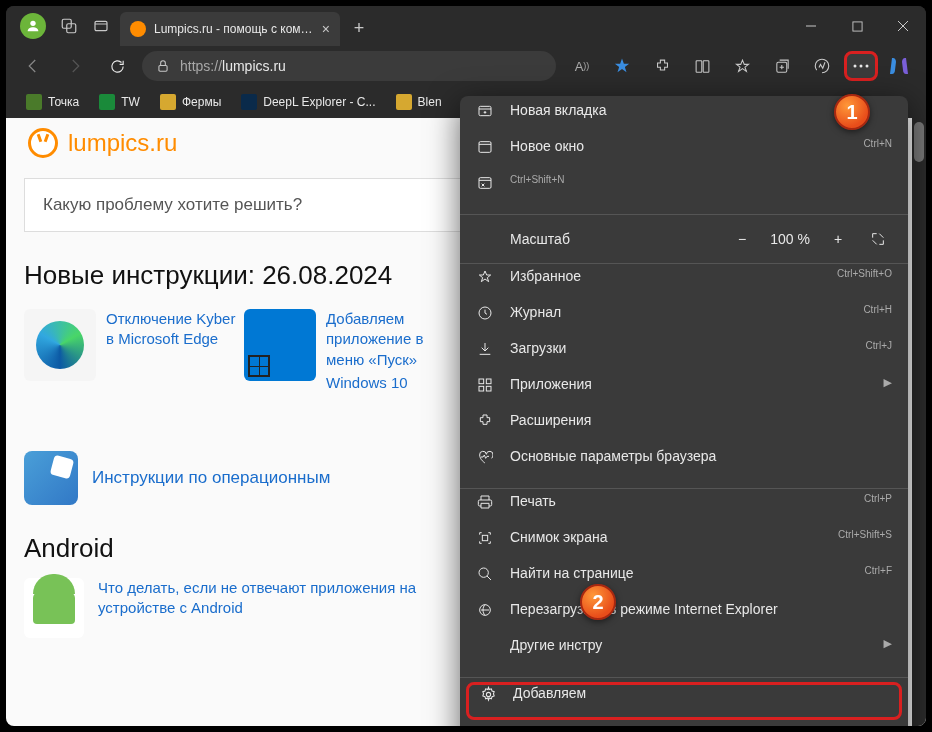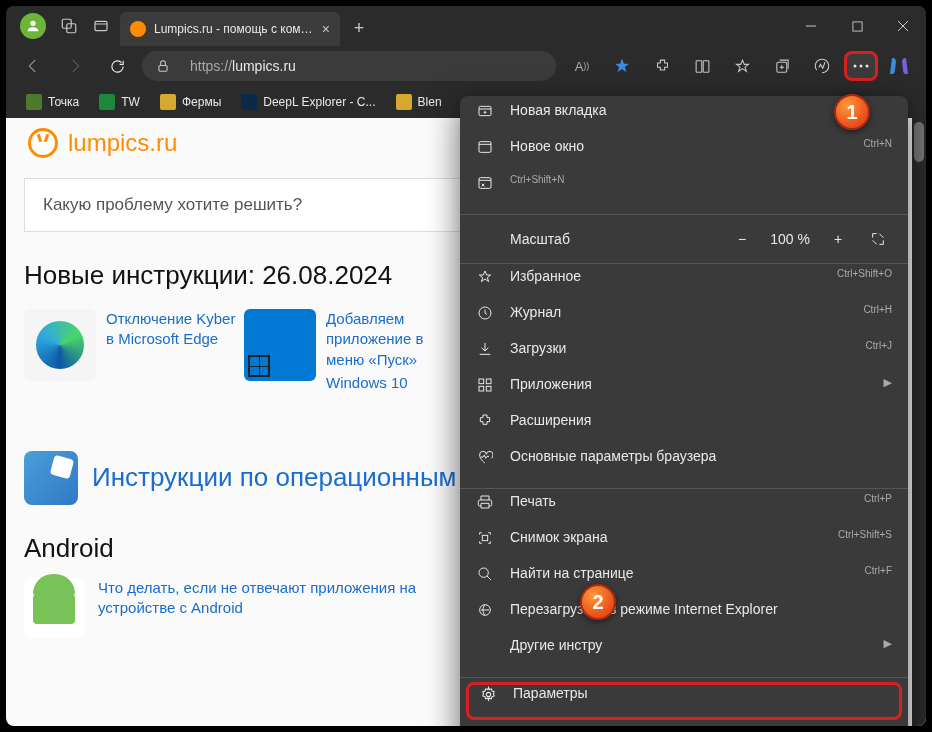--- a/index.html
+++ b/index.html
@@ -14,21 +14,21 @@
 .tab{height:34px;background:#3b3b3b;border-radius:6px 6px 0 0;display:flex;align-items:center;padding:0 10px;gap:8px;max-width:220px;margin-top:6px}
 .favicon{width:16px;height:16px;border-radius:50%;background:#ff8c00;flex-shrink:0}
 .tabtitle{color:#e8e8e8;font-size:12px;white-space:nowrap;overflow:hidden;text-overflow:ellipsis;max-width:160px}
 .tabclose{color:#c8c8c8;font-size:14px}
 .newtab{width:30px;height:30px;display:flex;align-items:center;justify-content:center;color:#c8c8c8;font-size:18px;margin-top:4px}
 .wincontrols{margin-left:auto;display:flex;height:40px}
 .wc{width:46px;height:40px;display:flex;align-items:center;justify-content:center;color:#c8c8c8}
 .addrbar{height:40px;background:#2b2b2b;display:flex;align-items:center;padding:0 10px;gap:8px}
 .navbtn{width:34px;height:34px;display:flex;align-items:center;justify-content:center;color:#888;border-radius:4px}
 .navbtn.active{color:#e8e8e8}
-.urlbox{flex:1;height:30px;background:#3b3b3b;border-radius:15px;display:flex;align-items:center;padding:0 14px;gap:20px;max-width:490px}
+.urlbox{flex:1;height:30px;background:#3b3b3b;border-radius:15px;display:flex;align-items:center;padding:0 14px;gap:10px;max-width:490px}
 .urltext{color:#e8e8e8;font-size:14px;display:flex;gap:0}
 .proto{color:#a8a8a8}
 .extras{display:flex;align-items:center;gap:4px}
 .eb{width:36px;height:34px;display:flex;align-items:center;justify-content:center;color:#c8c8c8}
 .menubtn{width:34px;height:30px;border:3px solid #d92020;border-radius:8px;display:flex;align-items:center;justify-content:center;color:#e8e8e8;background:#3b3b3b}
 .copilot{width:34px;height:34px;display:flex;align-items:center;justify-content:center}
 .bookbar{height:32px;background:#2b2b2b;display:flex;align-items:center;padding:0 12px;gap:4px}
 .bm{display:flex;align-items:center;gap:6px;padding:4px 8px;color:#e8e8e8;font-size:12px;border-radius:4px;white-space:nowrap}
 .bmicon{width:16px;height:16px;border-radius:2px;flex-shrink:0}
 .content{background:#fafafa;height:calc(100% - 112px);position:relative;overflow:hidden}
@@ -46,21 +46,21 @@
 .art{display:flex;gap:10px;align-items:flex-start}
 .artimg{width:72px;height:72px;border-radius:6px;background:#f5f5f5;flex-shrink:0;display:flex;align-items:center;justify-content:center;position:relative;overflow:hidden}
 .edge-logo{width:48px;height:48px;border-radius:50%;background:conic-gradient(from 180deg,#0c59a4,#31a8e0,#49d668,#0c59a4)}
 .artbody{max-width:130px}
 .artlink{color:#1a6dcc;font-size:15px;line-height:1.35}
 .artcat{color:#1a6dcc;font-size:15px;margin-top:4px}
 .bigsection{margin-top:50px;padding:0 18px}
 .bigflex{display:flex;align-items:center;gap:14px}
 .bigicon{width:54px;height:54px;border-radius:8px;background:linear-gradient(135deg,#4a9fd8,#3178c6);display:flex;align-items:center;justify-content:center;position:relative}
 .bigicon::before{content:"";position:absolute;width:20px;height:20px;background:#fff;border-radius:4px;top:6px;right:6px;transform:rotate(15deg)}
-.biglink{color:#1a6dcc;font-size:26px}
+.biglink{color:#1a6dcc;font-size:17px}
 .subhead{padding:28px 18px 8px;font-size:26px;color:#111}
 .art2{display:flex;padding:6px 18px;gap:14px;align-items:flex-start}
 .droid{width:60px;height:60px;border-radius:6px;background:#fff;display:flex;align-items:center;justify-content:center}
 .droid-body{width:42px;height:32px;background:#78c257;border-radius:6px 6px 4px 4px;position:relative}
 .droid-body::before{content:"";position:absolute;width:42px;height:20px;background:#78c257;border-radius:20px 20px 0 0;top:-18px;left:0}
 .menu{position:absolute;right:18px;top:90px;width:448px;background:#3a3a3a;border-radius:8px;box-shadow:0 8px 32px rgba(0,0,0,.6);padding:6px 0;z-index:100}
 .mi{height:36px;display:flex;padding:0 16px;color:#e8e8e8;font-size:14px;gap:16px;position:relative}
 .mi-highlight{border:3px solid #d92020;border-radius:8px;margin:2px 6px;padding:0 10px;height:38px}
 .micon{width:18px;height:18px;display:flex;align-items:center;justify-content:center;color:#e8e8e8;flex-shrink:0}
 .mlabel{flex:1}
@@ -435,21 +435,21 @@
         <span class="marrow">▶</span>
       </div>
     <div class="msep"></div>
     <div class="mi mi-highlight">
         <div class="micon">
           <svg width="17" height="17" viewBox="0 0 24 24" fill="none" stroke="currentColor" stroke-width="1.5">
             <circle cx="12" cy="12" r="3"></circle>
             <path d="M12 2l1 3 3-1 1 3 3 1-1 3 1 3-3 1-1 3-3-1-1 3-1-3-3 1-1-3-3-1 1-3-1-3 3-1 1-3 3 1z"></path>
           </svg>
         </div>
-        <span class="mlabel">Параметры</span>
+        <span class="mlabel">Добавляем</span>
       </div>
     <div class="mi"></div>
 
   </div>
 
   <div class="callout c1">1</div>
   <div class="callout c2">2</div>
 </div>
 
 </body></html>

